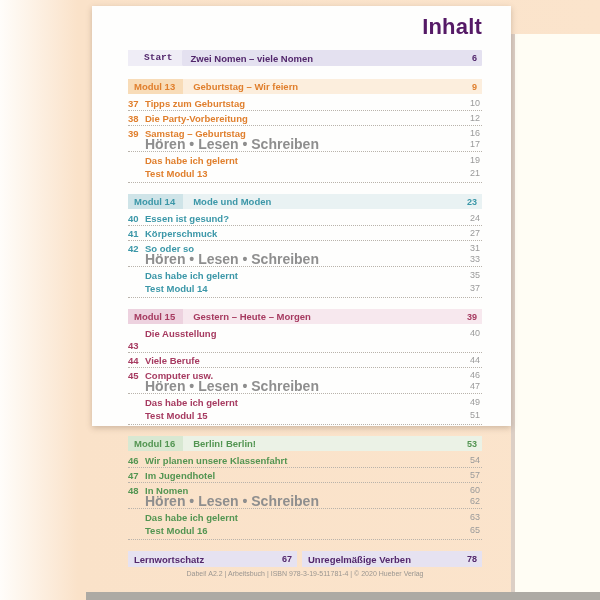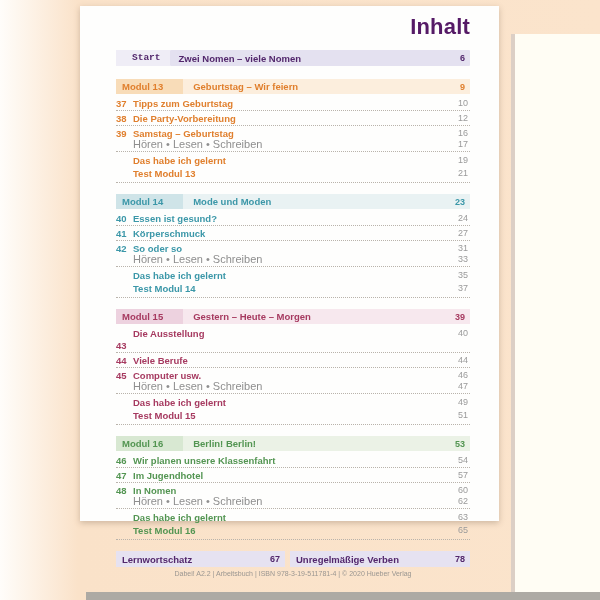--- a/index.html
+++ b/index.html
@@ -9,46 +9,46 @@
     background:linear-gradient(90deg,#fffdfa 0%,#fae2c9 13%,#fbe4cc 100%);
   }
   .right-pages{
     position:absolute;left:511px;top:34px;width:89px;height:558px;
     background:#fffdf4;border-left:4px solid #dccfc5;
   }
   .bottom-band{
     position:absolute;left:86px;top:592px;width:514px;height:8px;background:#adaaa4;
   }
   .page{
-    position:absolute;left:80px;top:6px;width:419px;height:515px;
+    position:absolute;left:92px;top:6px;width:419px;height:420px;
     background:#fefefd;box-shadow:0 2px 6px rgba(90,70,50,.28);
   }
   .page-title{
     margin:8px 29px 10px 0;text-align:right;
     font-size:22px;line-height:26px;font-weight:700;letter-spacing:.2px;
   }
   .content{margin:0 29px 0 36px;}
   
   .start-bar{display:flex;align-items:center;height:16px;margin-bottom:13px;font-size:9.5px;font-weight:700;}
   .start-label{height:16px;line-height:16px;padding:0 9px 0 16px;font-family:Liberation Mono, monospace;}
   .start-main{flex:1;display:flex;align-items:center;height:16px;border-radius:1px;}
   .start-title{padding-left:9px;}
   .start-page{margin-left:auto;padding-right:5px;font-size:9px;}
   
   .section{margin-bottom:11px;}
   .module-header{display:flex;align-items:center;height:15px;margin-bottom:2px;font-size:9.5px;font-weight:700;}
-  .module-label{height:15px;line-height:15px;padding:0 20px 0 6px;white-space:nowrap;}
+  .module-label{height:15px;line-height:15px;padding:0 8px 0 6px;white-space:nowrap;}
   .module-main{flex:1;display:flex;align-items:center;height:15px;}
   .module-title{padding-left:10px;}
   .module-page{margin-left:auto;padding-right:5px;font-size:9px;}
   .lesson{display:flex;align-items:flex-start;padding:2px 0 1px;border-bottom:1px dotted #b9b3ab;font-size:9.5px;}
   .lesson-num{width:17px;font-weight:700;line-height:11px;}
   .lesson-body{line-height:11px;}
   .lesson-title{font-weight:700;display:block;}
-  .lesson-sub{display:block;font-size:11px;color:#8e8e8e;font-weight:400;}
+  .lesson-sub{display:block;font-size:14px;color:#8e8e8e;font-weight:700;}
   .lesson-pages{margin-left:auto;text-align:right;padding-right:2px;color:#9a9a9a;font-size:9px;line-height:11px;}
   .lesson-pages span{display:block;}
   .review{display:flex;align-items:flex-start;padding:3px 0 3px 17px;border-bottom:1px dotted #b9b3ab;font-size:9.5px;}
   .review-body{line-height:11px;}
   .review-line{font-weight:700;display:block;}
   .review-line + .review-line{margin-top:2px;}
   .review-pages{margin-left:auto;text-align:right;padding-right:2px;color:#9a9a9a;font-size:9px;line-height:11px;}
   .review-pages span{display:block;}
   .review-pages span + span{margin-top:2px;}
   

